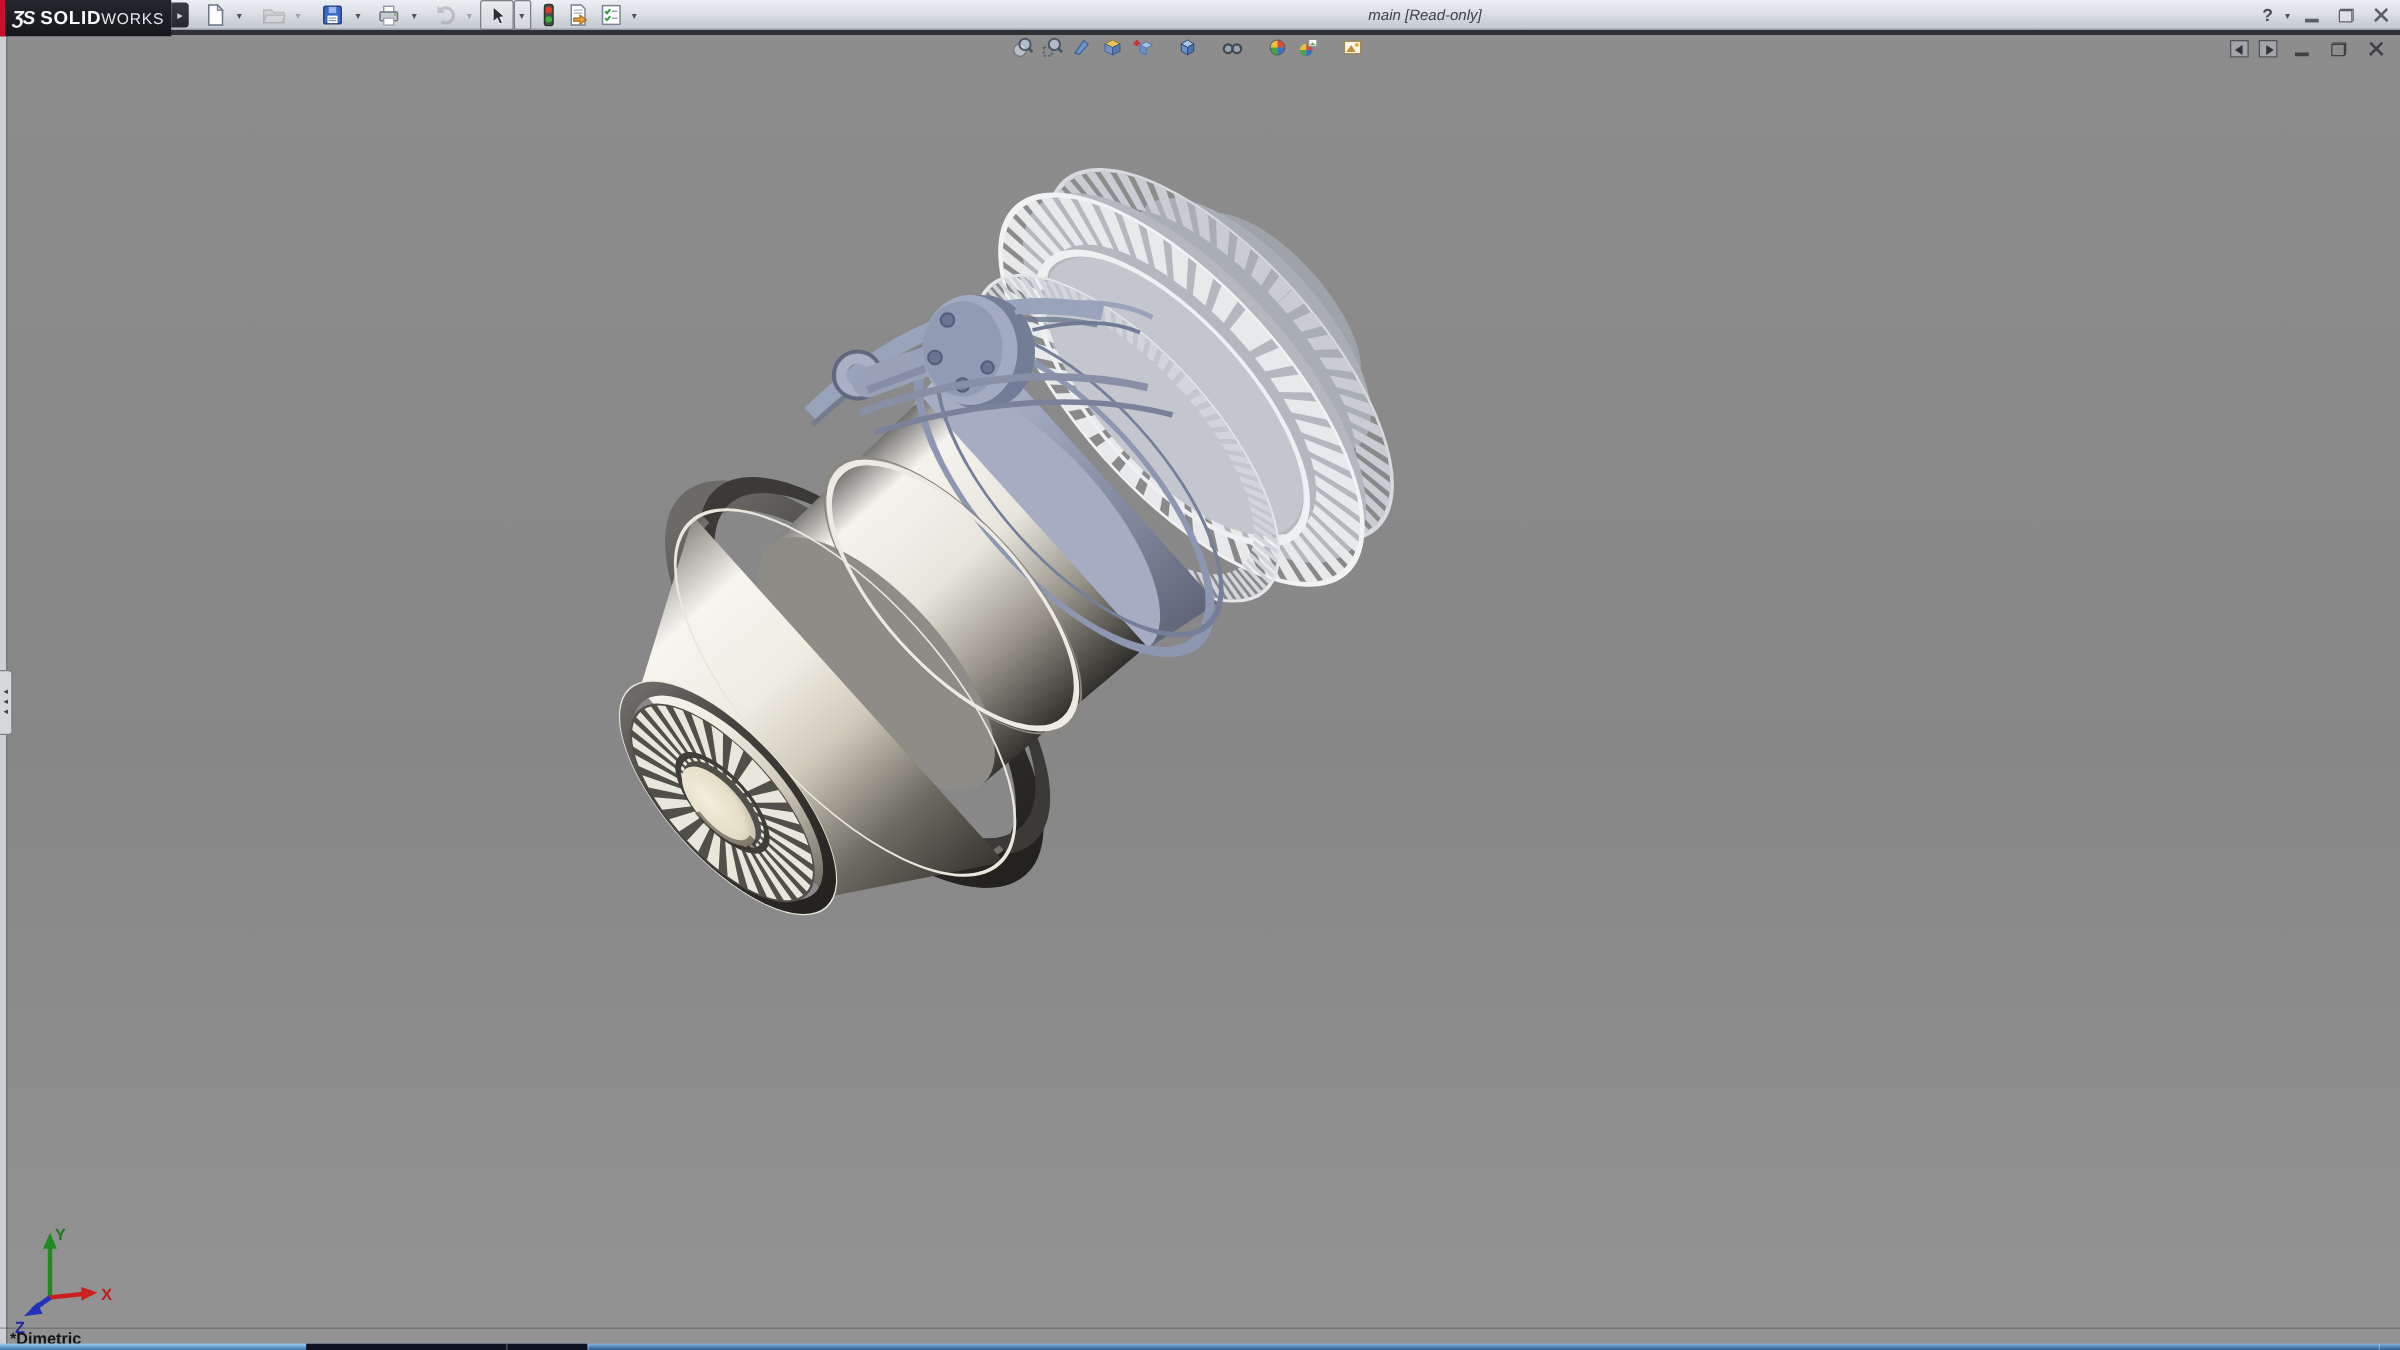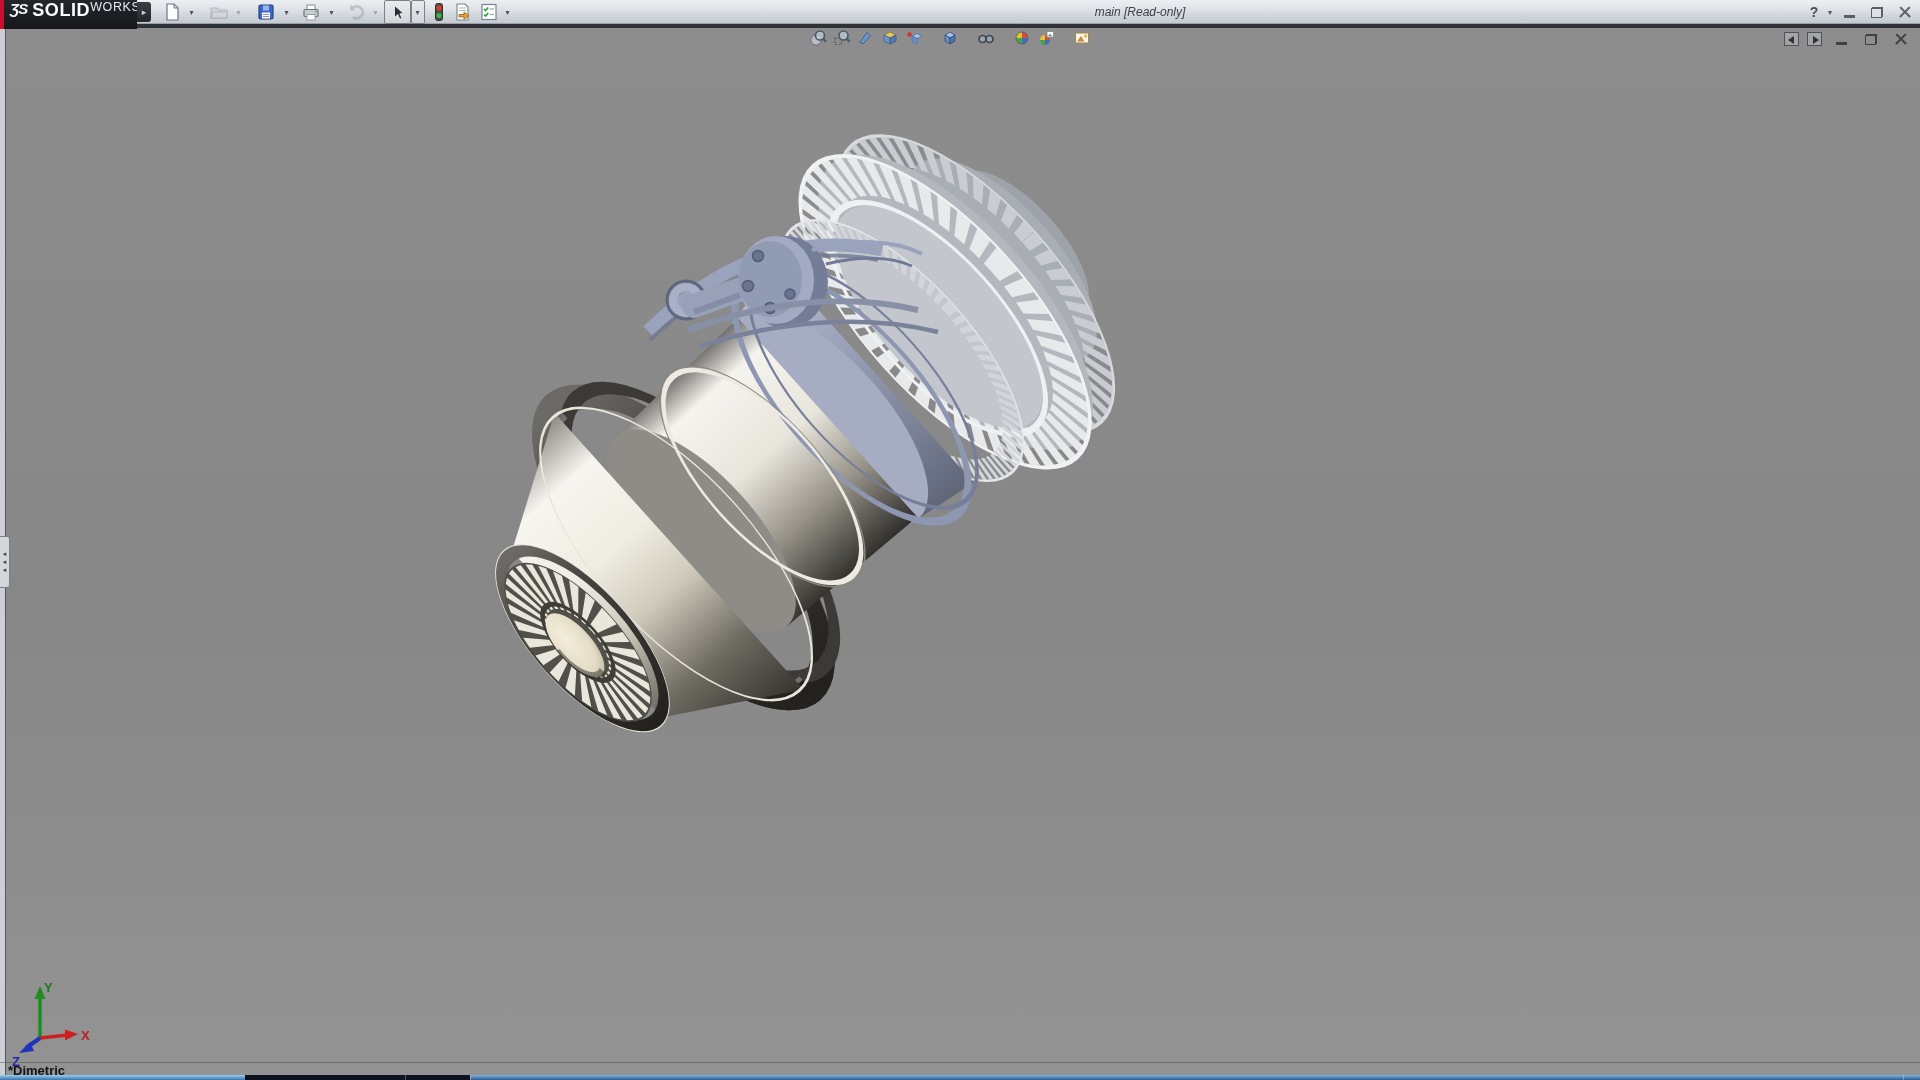--- a/index.html
+++ b/index.html
@@ -6,24 +6,24 @@
   html,body { width:1920px; height:1080px; overflow:hidden; font-family:"Liberation Sans", sans-serif; background:#8b8b8b; }
   .app { position:relative; width:1920px; height:1080px; }
 
   
   .titlebar { position:absolute; left:0; top:0; width:1920px; height:24px;
     background:linear-gradient(180deg,#eceff2 0%,#dde1e6 45%,#cfd4da 70%,#c6cbd2 100%);
     border-bottom:1px solid #9aa0a8; z-index:30; }
   .border-strip { position:absolute; left:0; top:24px; width:1920px; height:4px; background:#2e3236; z-index:29; }
 
   .logo-band { position:absolute; left:0; top:0; width:137px; height:29px; background:linear-gradient(180deg,#23262b,#15171b);
-    display:flex; z-index:32; }
+    display:flex; align-items:center; z-index:32; }
   .logo-red { position:absolute; left:0; top:0; width:4px; height:29px; background:#c8102e; }
   .logo-mark { color:#f4f5f7; font-style:italic; font-weight:bold; font-size:15px; margin-left:10px; letter-spacing:-1px; }
-  .logo-bold { color:#fbfcfd; font-weight:bold; font-size:18px; letter-spacing:.6px; margin-left:5px; }
+  .logo-bold { color:#fbfcfd; font-weight:bold; font-size:15px; letter-spacing:.6px; margin-left:5px; }
   .logo-light { color:#e4e7ea; font-weight:normal; font-size:12.5px; letter-spacing:.6px; }
   .flyout-tab { position:absolute; left:137px; top:2px; width:14px; height:20px; background:linear-gradient(180deg,#3a3e44,#23262a);
     color:#cfd3d8; font-size:9px; display:flex; align-items:center; justify-content:center; border-radius:0 3px 3px 0; z-index:32; }
 
   .main-toolbar { position:absolute; left:0; top:0; width:760px; height:24px; z-index:33; }
   .tb-btn { position:absolute; top:1px; width:22px; height:22px; display:flex; align-items:center; justify-content:center; }
   .tb-caret { position:absolute; top:1px; width:11px; height:22px; display:flex; align-items:center; justify-content:center;
     color:#4d5359; font-size:8px; }
   .disabled { filter:grayscale(1) opacity(.42); }
   .sel-box { position:absolute; top:0; height:24px; border:1px solid #7d8187; background:linear-gradient(180deg,#e9ebee,#d2d6da); border-radius:2px; }

